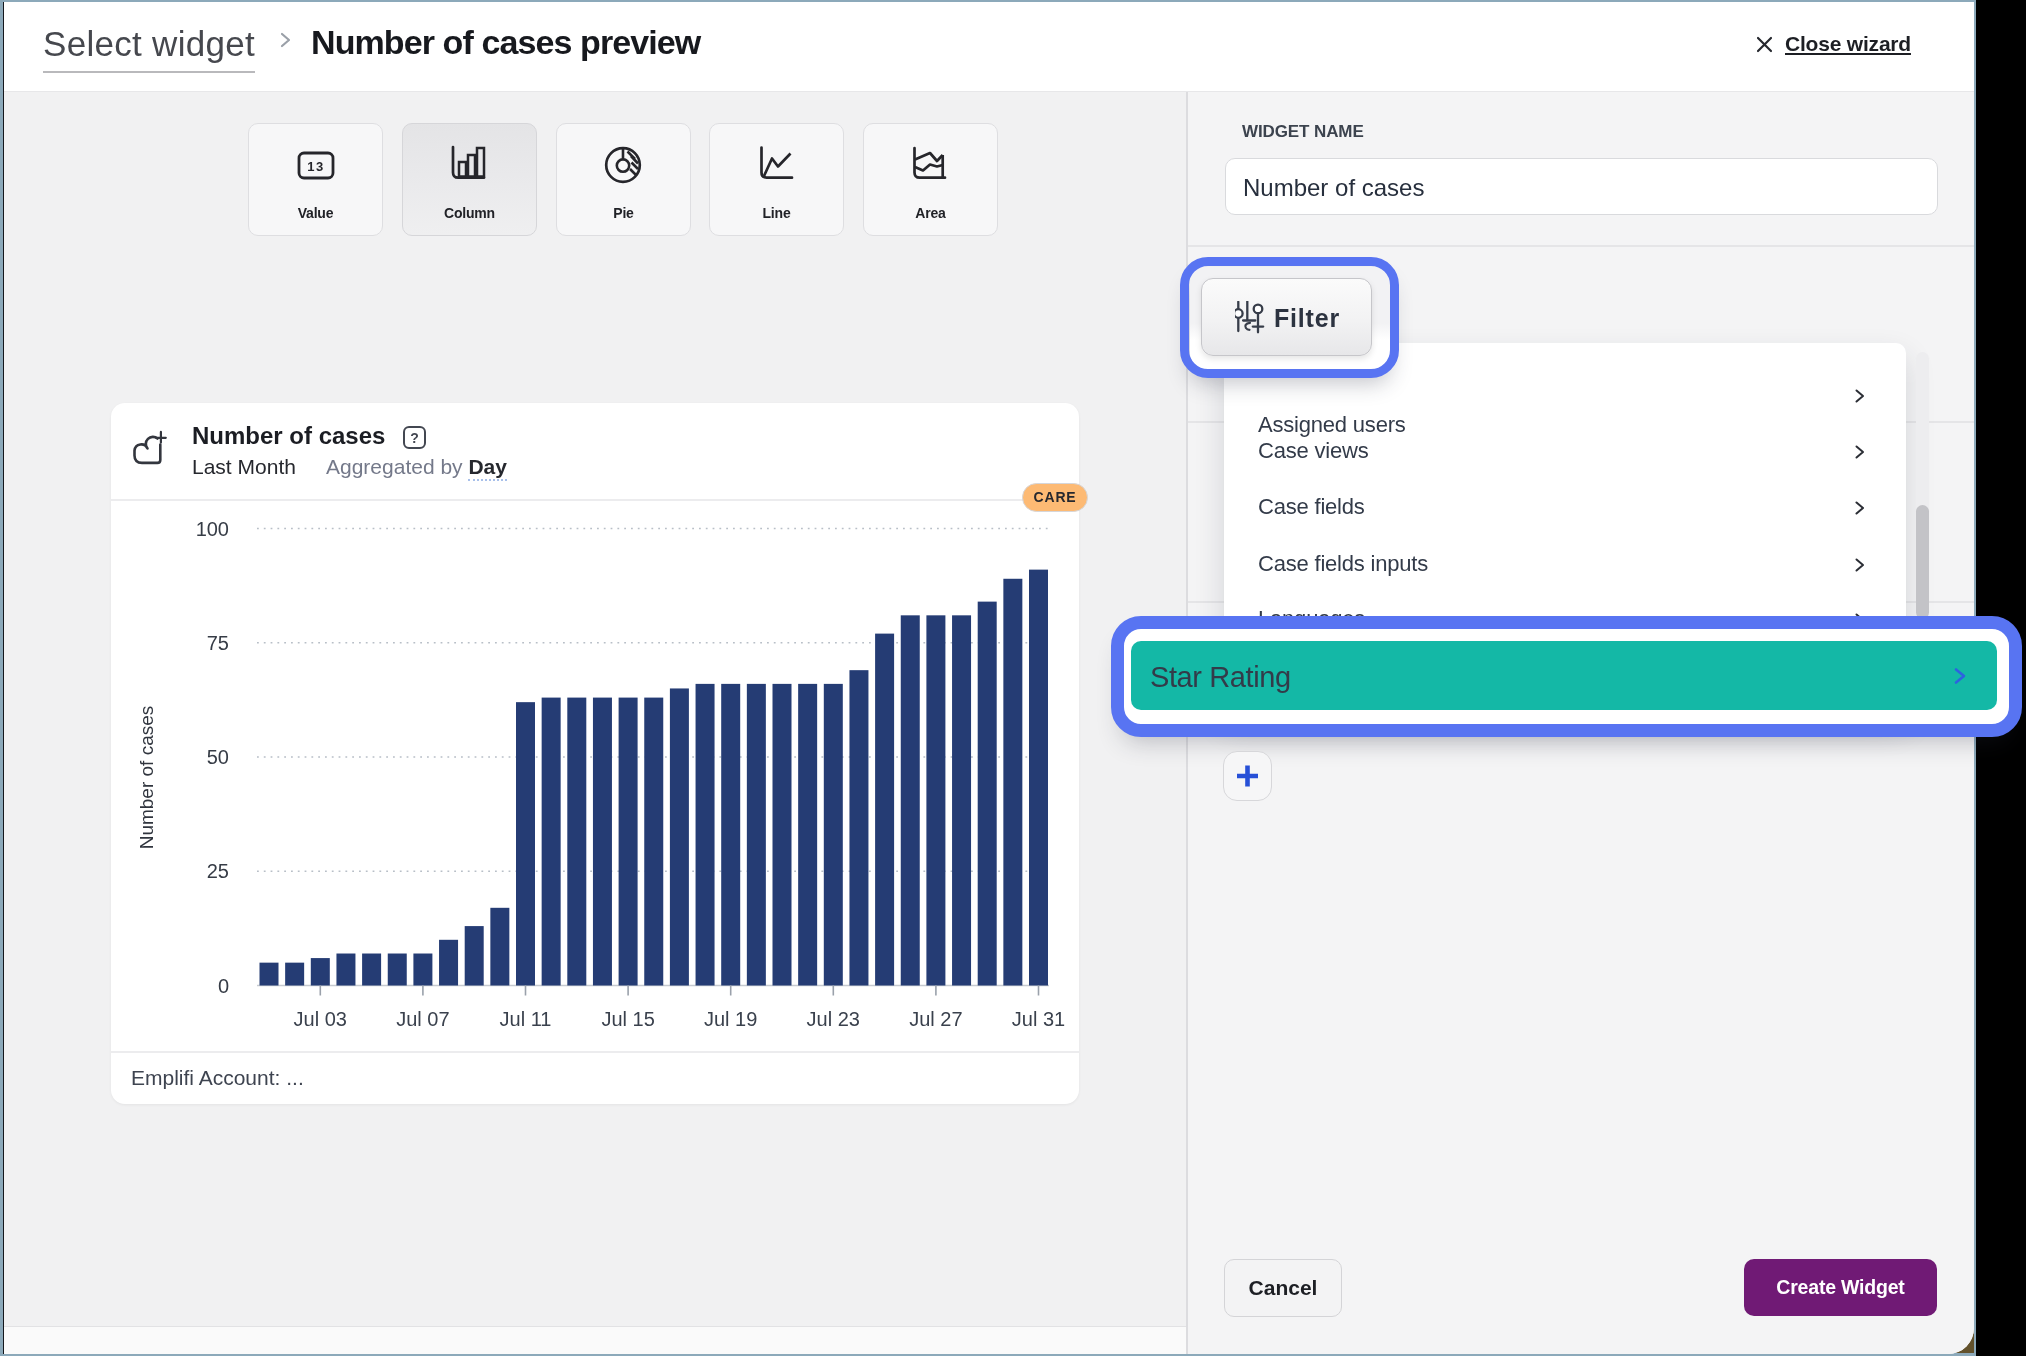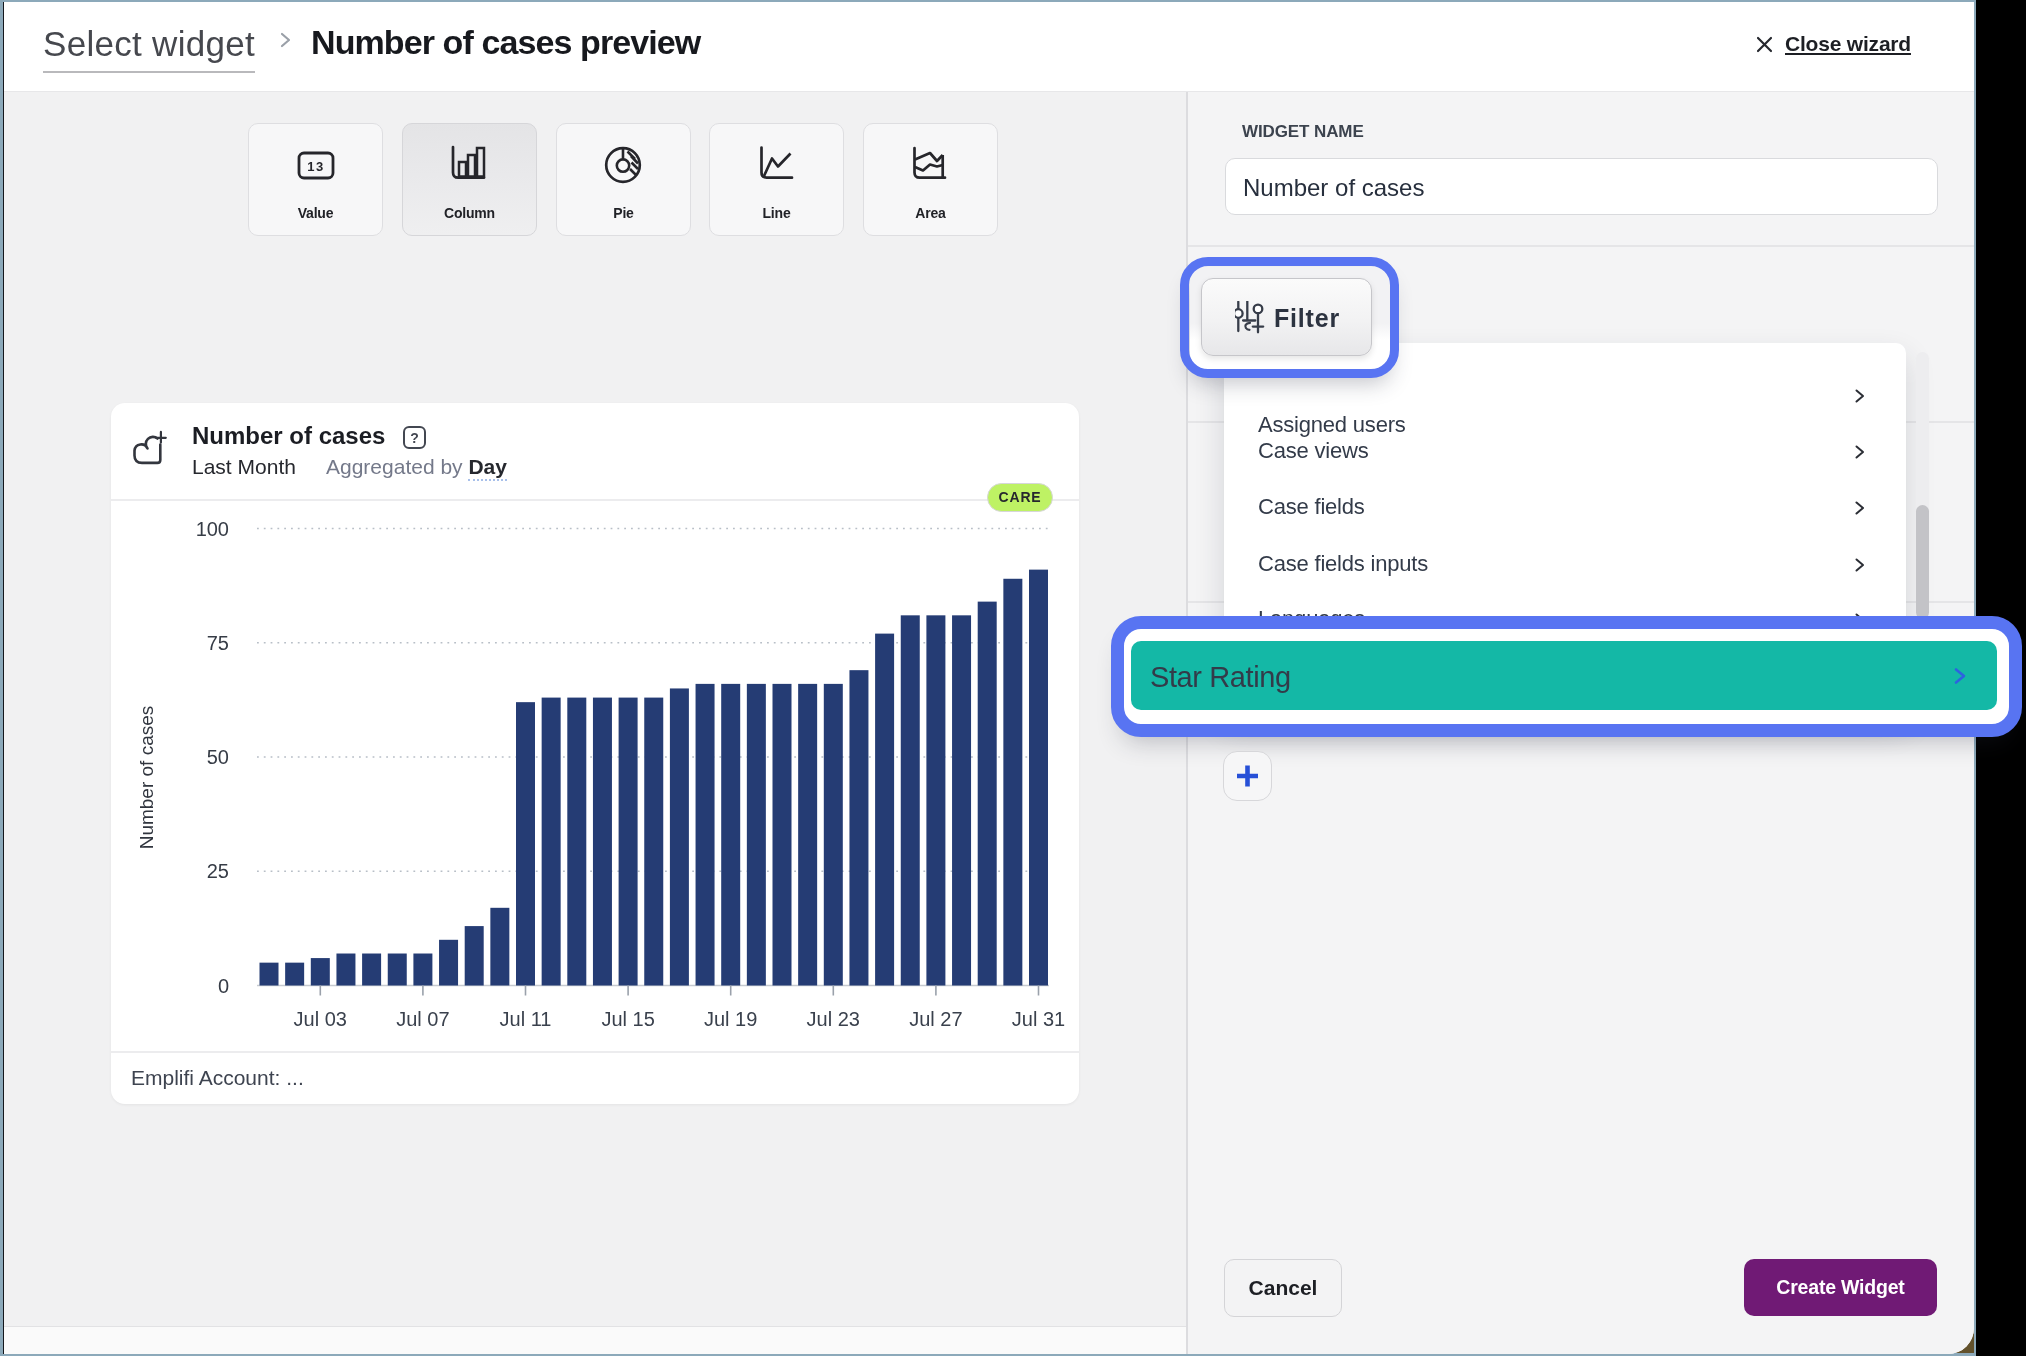--- a/index.html
+++ b/index.html
@@ -43,21 +43,21 @@
           box-shadow:0 1px 3px rgba(0,0,0,0.06); }
   #card .hdiv { position:absolute; left:0; top:96px; width:100%; height:1.5px; background:#ececee; }
   #card .fdiv { position:absolute; left:0; top:648px; width:100%; height:1.5px; background:#ececee; }
   #cticon { position:absolute; left:19px; top:24px; }
   #ctitle { position:absolute; left:81px; top:19px; font-size:24px; font-weight:bold; color:#1b1d23; }
   #chelp { position:absolute; left:292px; top:23px; width:23px; height:23px; border:2px solid #434751; border-radius:6px;
            font-size:14px; font-weight:bold; color:#434751; text-align:center; line-height:20px; }
   #csub { position:absolute; left:81px; top:52px; font-size:21px; color:#26282e; }
   #cagg { position:absolute; left:215px; top:52px; font-size:21px; color:#74798a; }
   #cagg b { color:#26282e; border-bottom:2px dotted #a8c0ea; padding-bottom:1px; }
-  #care { position:absolute; left:876px; top:80px; width:66px; height:29px; background:#bef264; border:1.5px solid #d6d6d9;
+  #care { position:absolute; left:911px; top:80px; width:66px; height:29px; background:#fdba74; border:1.5px solid #d6d6d9;
           border-radius:15px; font-size:14px; font-weight:bold; letter-spacing:0.8px; color:#26282e; text-align:center; line-height:26px; }
   #cfoot { position:absolute; left:20px; top:663px; font-size:21px; color:#3e4450; }
 
   
   #wlabel { position:absolute; left:1222px; top:120px; font-size:17px; font-weight:bold; letter-spacing:-0.1px; color:#3c434e;margin-left:16px; }
   #winput { position:absolute; left:1221px; top:156px; width:713px; height:57px; background:#fff; border:1.5px solid #d9dadd;
             border-radius:10px; font-size:24px; color:#272f3d; line-height:57px; padding-left:17px; }
 
   #dropdown { position:absolute; left:1220px; top:341px; width:682px; height:372px; background:#fff; border-radius:10px;
               box-shadow:0 14px 30px rgba(40,44,63,0.16); }

